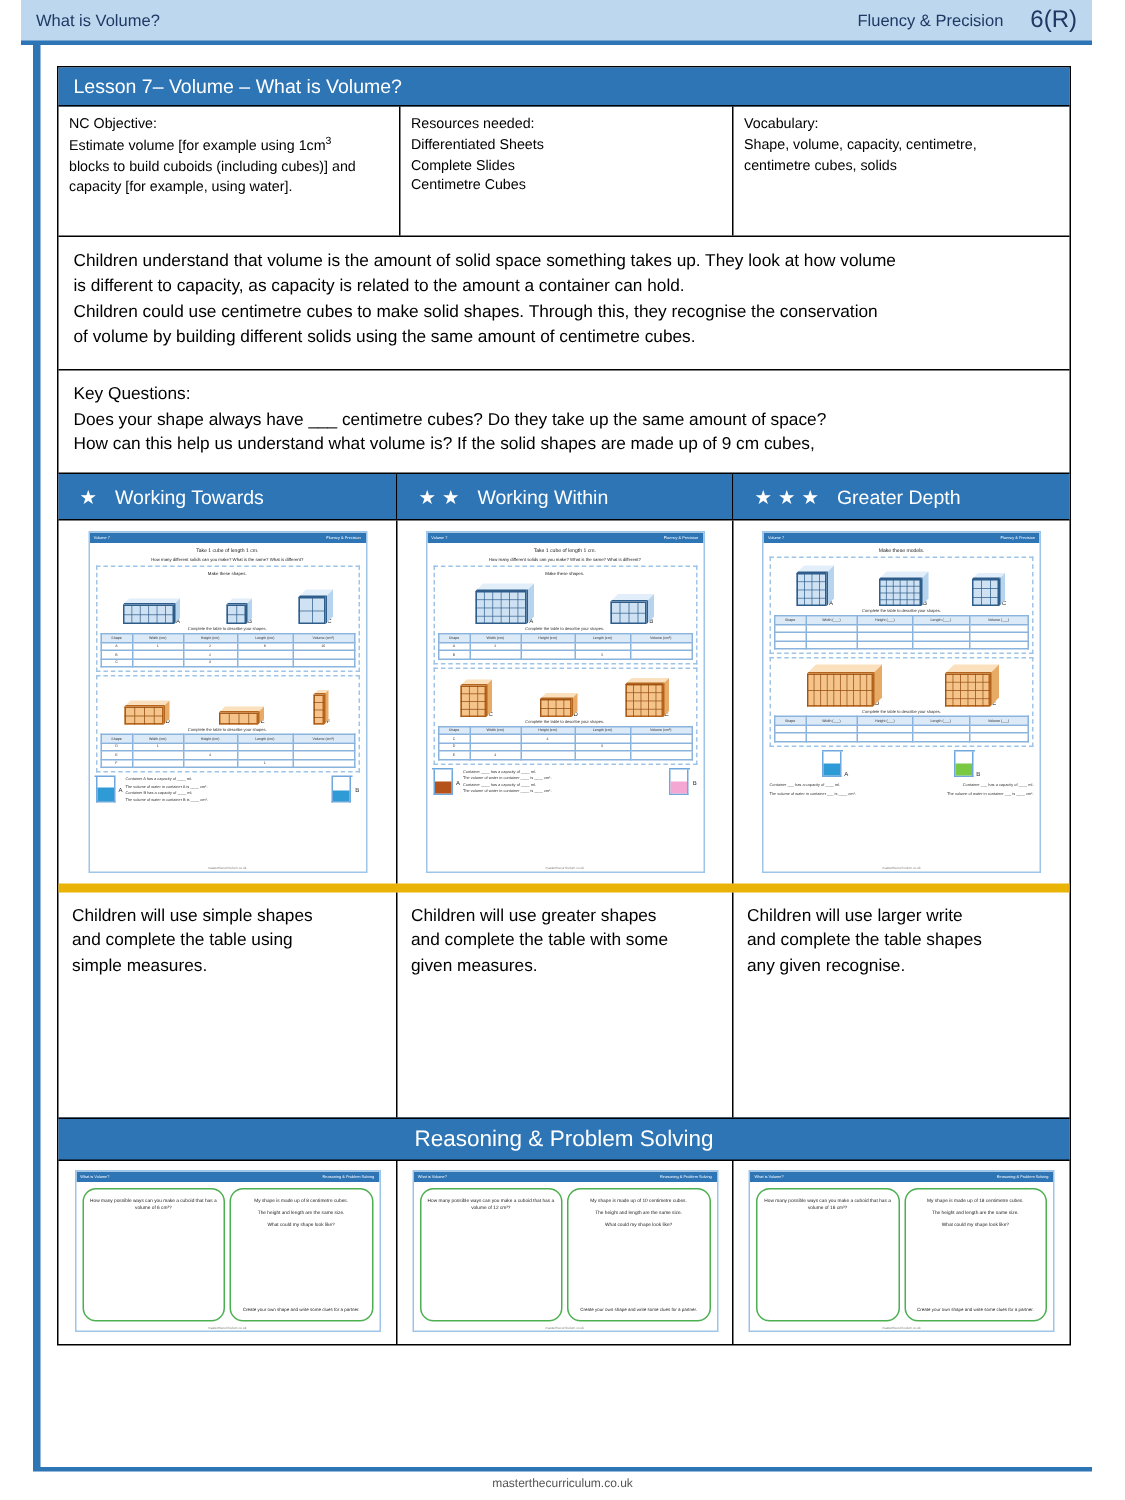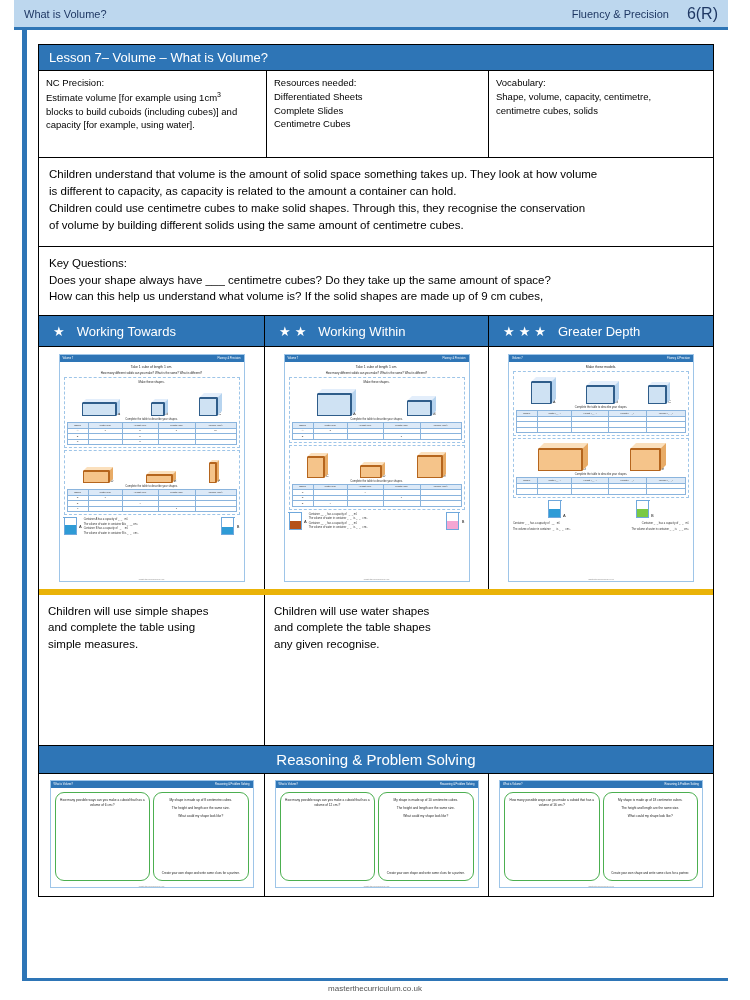--- a/index.html
+++ b/index.html
@@ -255,21 +255,21 @@
   <span class="tb-mid">Fluency &amp; Precision</span>
   <span class="tb-page">6(R)</span>
 </div>
 
 <div class="doc">
 
   <div class="lesson-title">Lesson  7– Volume – What is Volume?</div>
 
   <div class="info-row">
     <div class="info-cell c1">
-      <span class="ln">NC Precision:</span>
+      <span class="ln">NC Objective:</span>
       <span class="ln"><span>Estimate volume [for example using 1cm</span><sup>3</sup></span>
       <span class="ln">blocks to build cuboids (including cubes)] and</span>
       <span class="ln">capacity [for example, using water].</span>
     </div>
     <div class="info-cell c2">
       <span class="ln">Resources needed:</span>
       <span class="ln">Differentiated Sheets</span>
       <span class="ln">Complete Slides</span>
       <span class="ln">Centimetre Cubes</span>
     </div>
@@ -792,22 +792,27 @@
       </div>
     </div>
   </div>
 
   <div class="desc-row">
     <div class="desc-cell d1">
       <span class="ln">Children will use simple shapes</span>
       <span class="ln">and complete the table using</span>
       <span class="ln">simple measures.</span>
     </div>
+    <div class="desc-cell d2">
+      <span class="ln">Children will use greater shapes</span>
+      <span class="ln">and complete the table with some</span>
+      <span class="ln">given measures.</span>
+    </div>
     <div class="desc-cell d3">
-      <span class="ln">Children will use water shapes</span>
+      <span class="ln">Children will use larger write</span>
       <span class="ln">and complete the table shapes</span>
       <span class="ln">any given recognise.</span>
     </div>
   </div>
 
   <div class="reason-head">Reasoning &amp; Problem Solving</div>
 
   <div class="reason-row">
 
     <div class="reason-cell r1">

